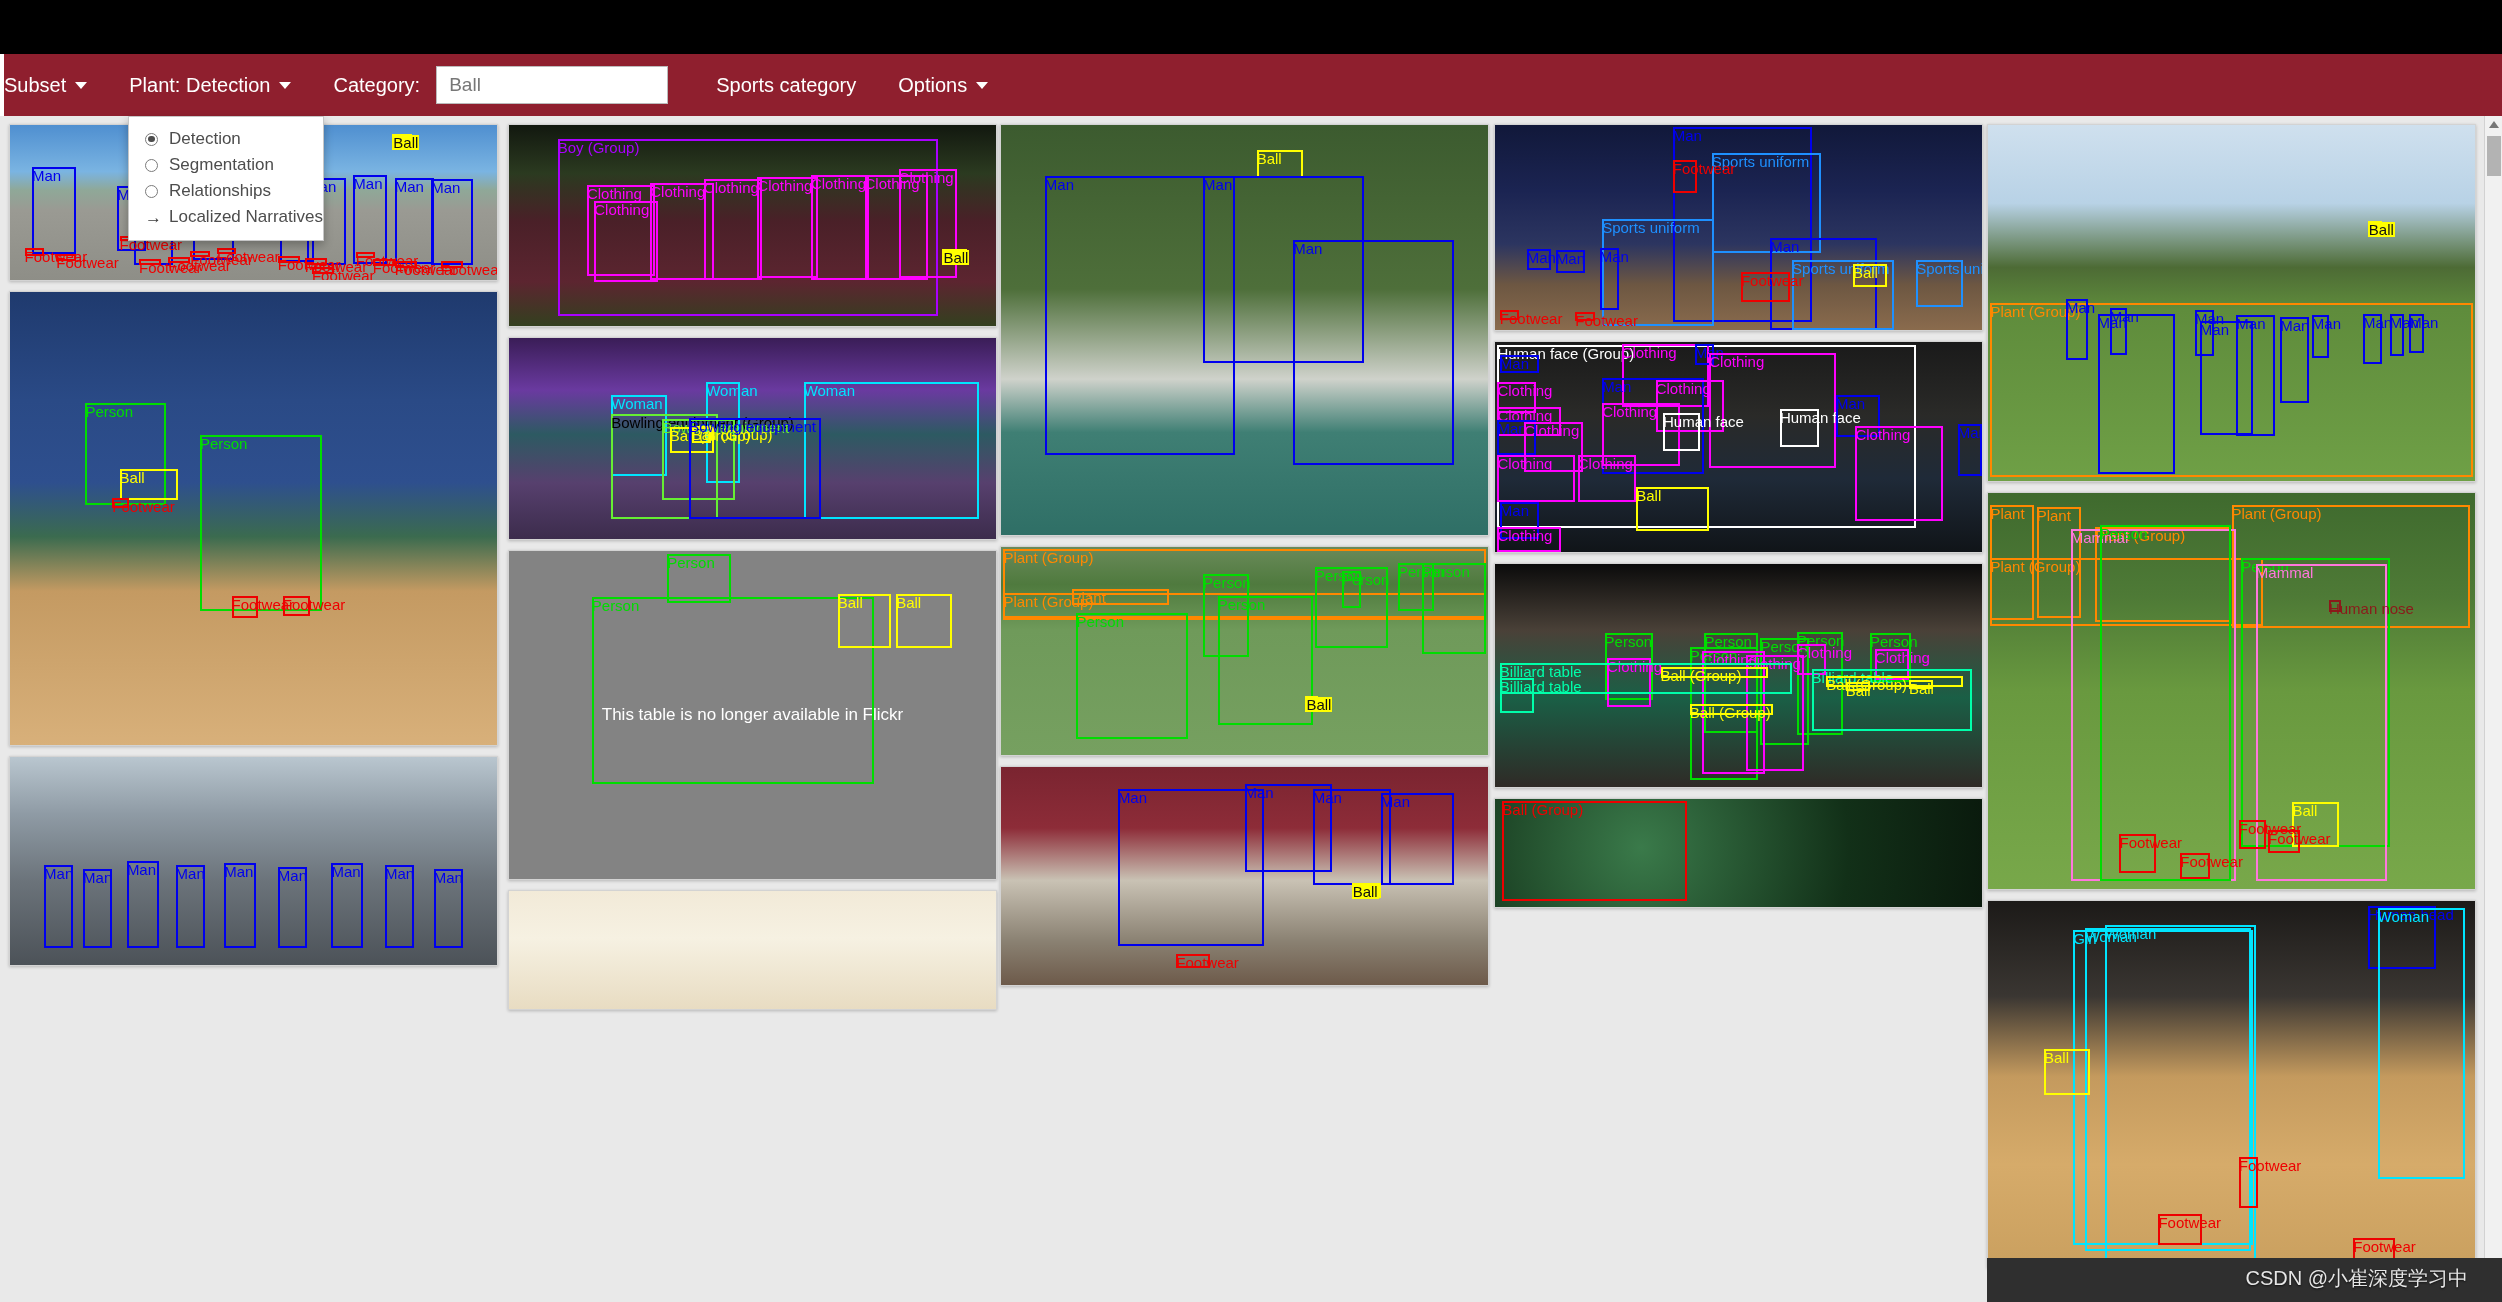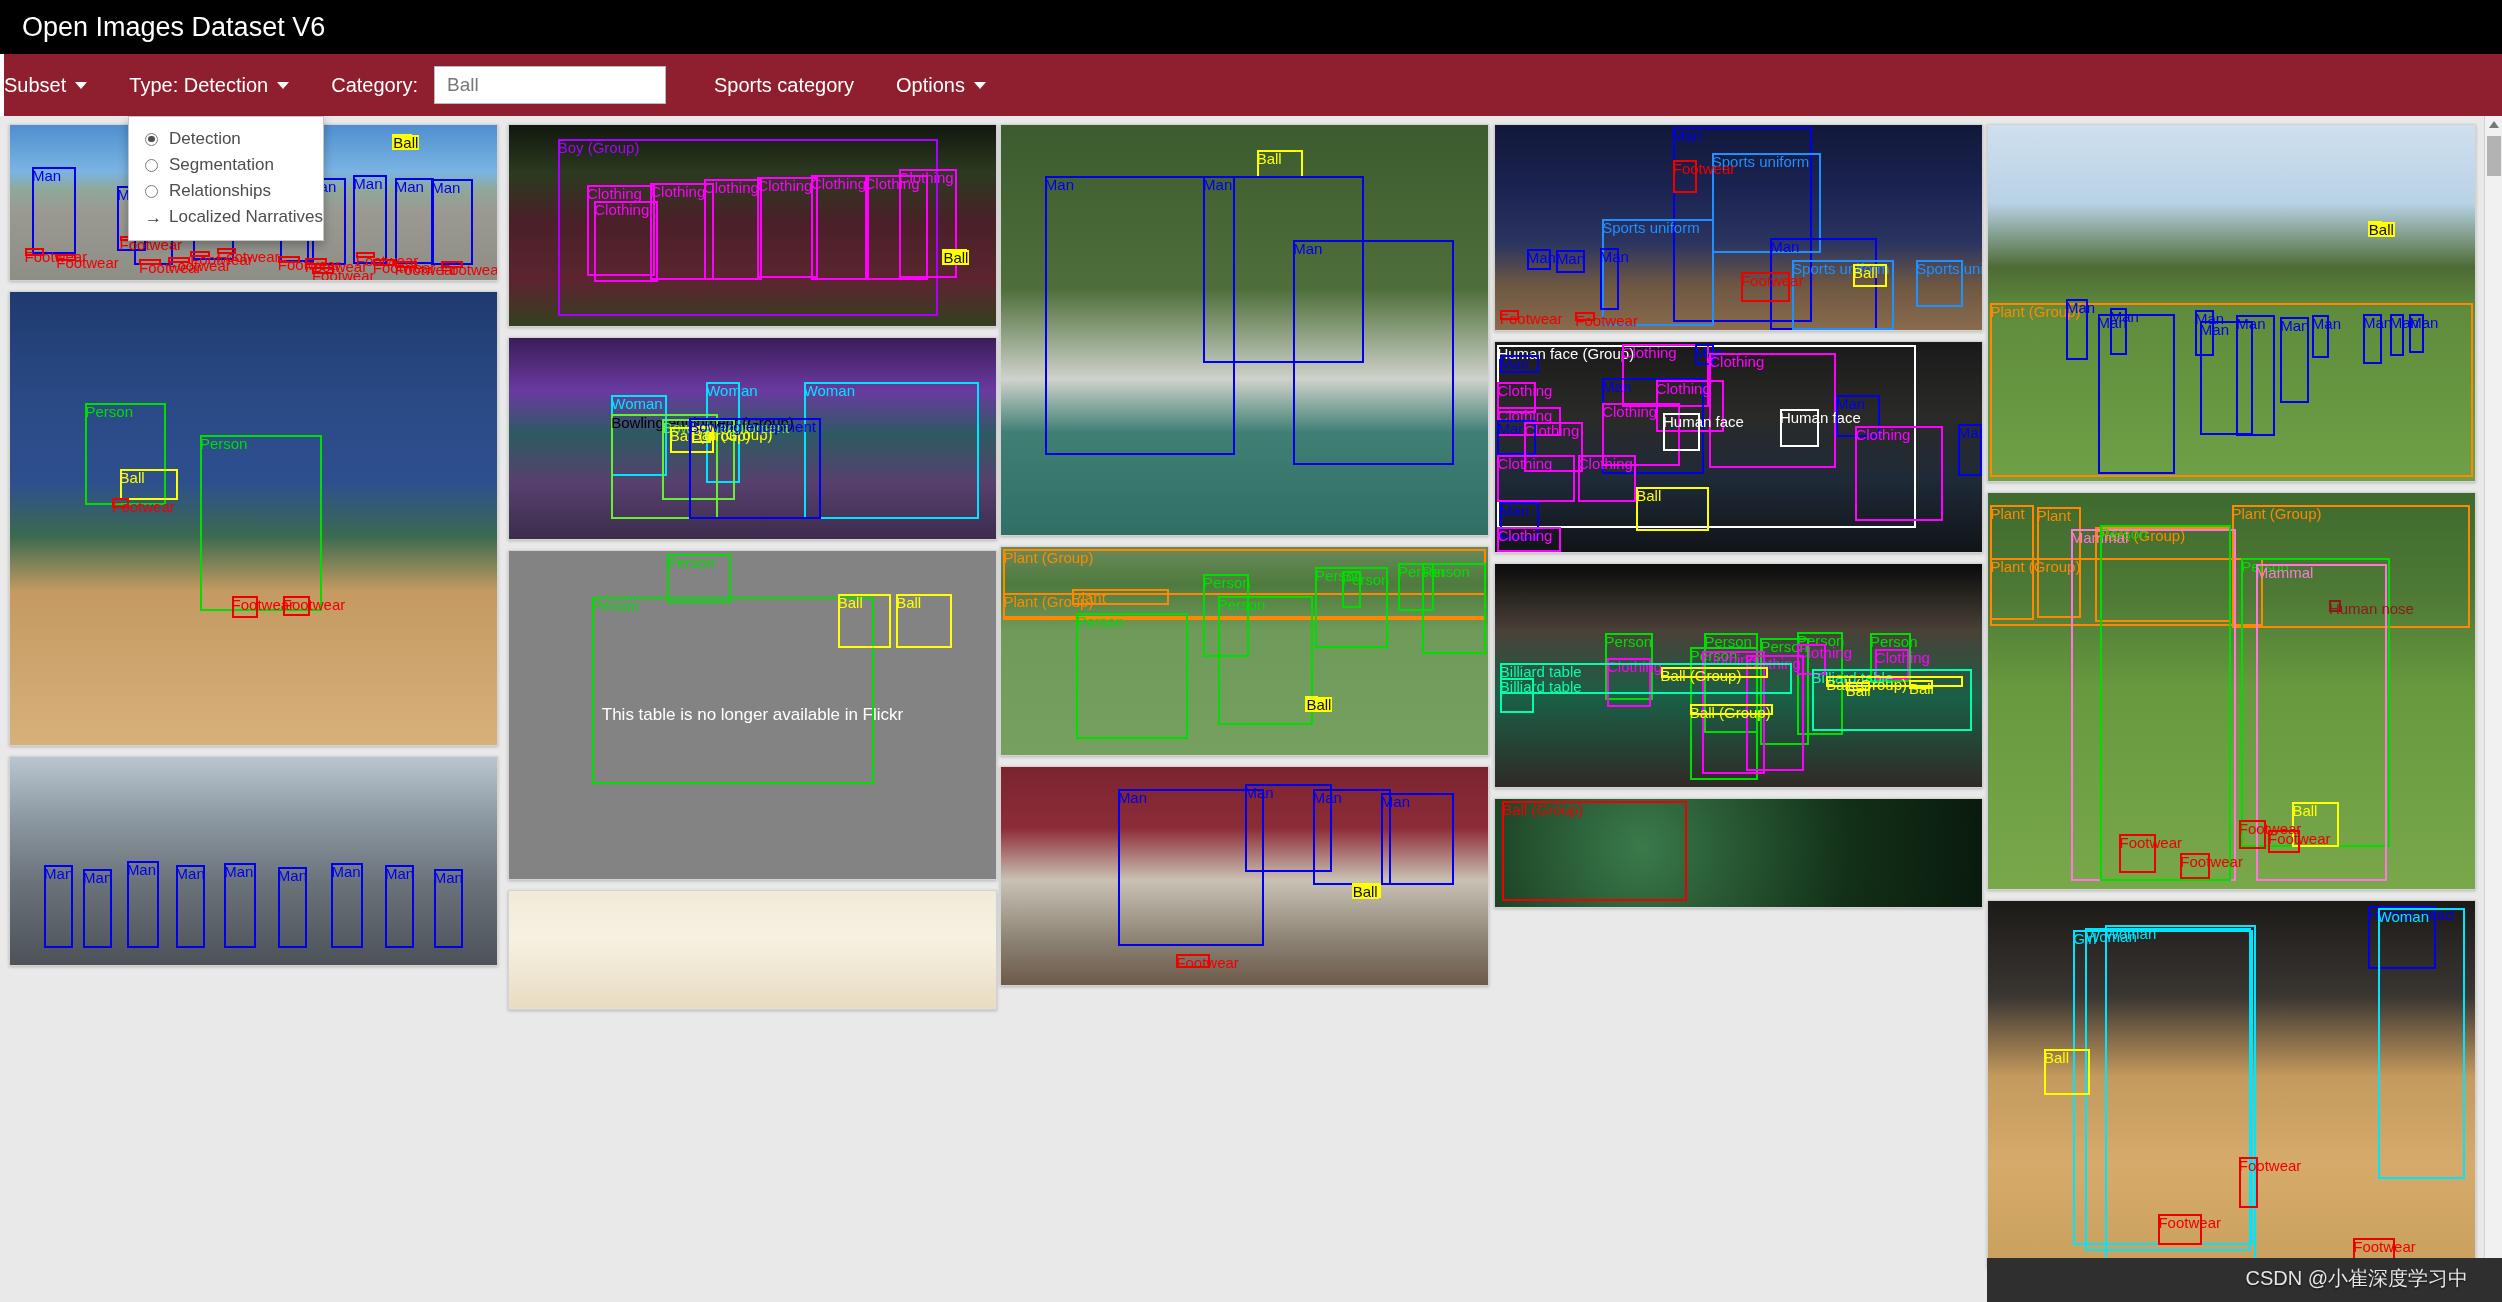--- a/index.html
+++ b/index.html
@@ -240,32 +240,31 @@
   .sc-wbball { background: linear-gradient(180deg,#1c1a18 0%,#3a3632 26%,#c49a5e 48%,#d6ab6a 72%,#caa05f 100%); }
   .sc-climb { background: linear-gradient(180deg,#1f3a6e 0%,#2a4a86 24%,#2e4f8e 42%,#3b6b4f 54%,#c49a62 66%,#d8b07a 100%); }
   .sc-gymdark { background: linear-gradient(180deg,#b9c6cf 0%,#8e9aa4 28%,#6b737a 60%,#4c5258 100%); }
   .sc-runner { background: linear-gradient(180deg,#7a2430 0%,#8d2c38 28%,#c9c2b4 52%,#8a8172 80%,#6d5a4a 100%); }
   .sc-bollywood { background: linear-gradient(180deg,#f2ead8 0%,#f6f1e2 40%,#e8dcc2 100%); }
 </style>
 </head>
 <body>
 
 <div class="navbar">
-  <div class="brand">Open Images Dataset V6</div>
   <div class="nav-spacer"></div>
   <div class="nav-end-pad"></div>
 </div>
 
 <div class="toolbar">
   <div class="tb-item">
     <span>Subset</span>
     <span class="caret"></span>
   </div>
   <div class="tb-item">
-    <span>Type: Detection</span>
+    <span>Plant: Detection</span>
     <span class="caret"></span>
   </div>
   <div class="tb-label">Category:</div>
   <input class="cat-input" type="text" placeholder="Ball" style="">
   <div class="tb-item">Sports category</div>
   <div class="tb-item">
     <span>Options</span>
     <span class="caret"></span>
   </div>
 </div>

